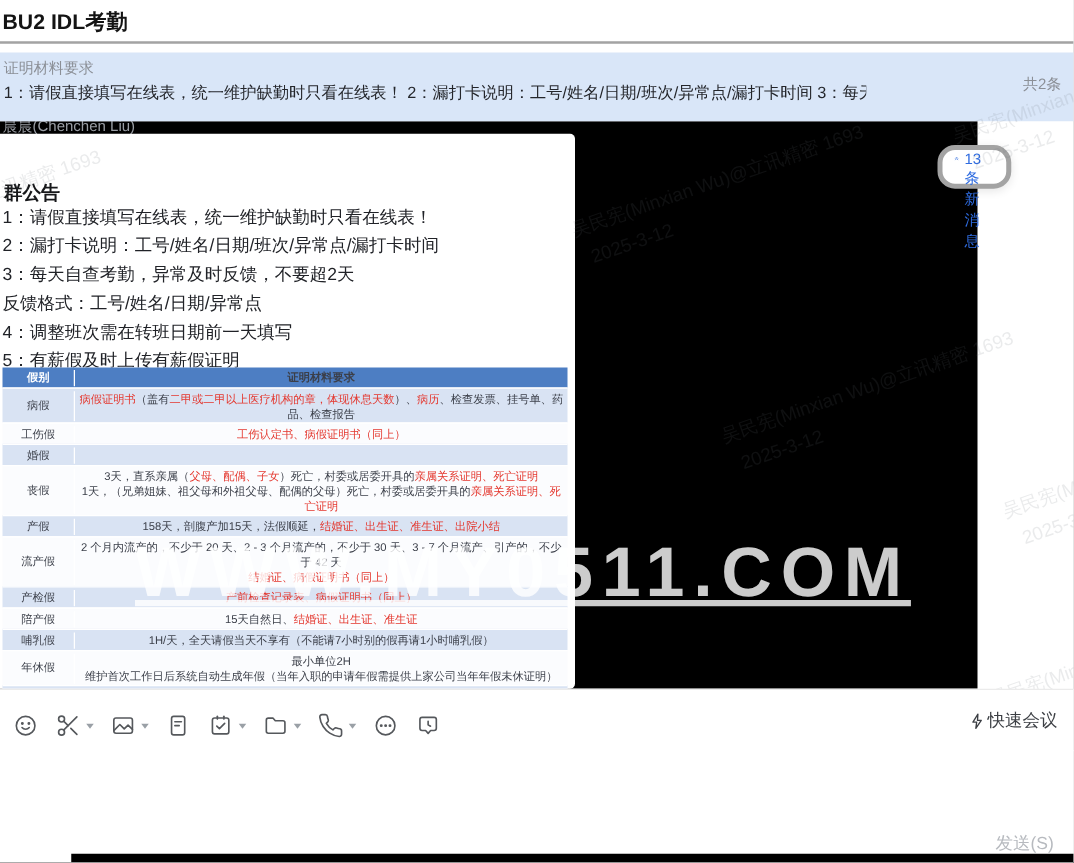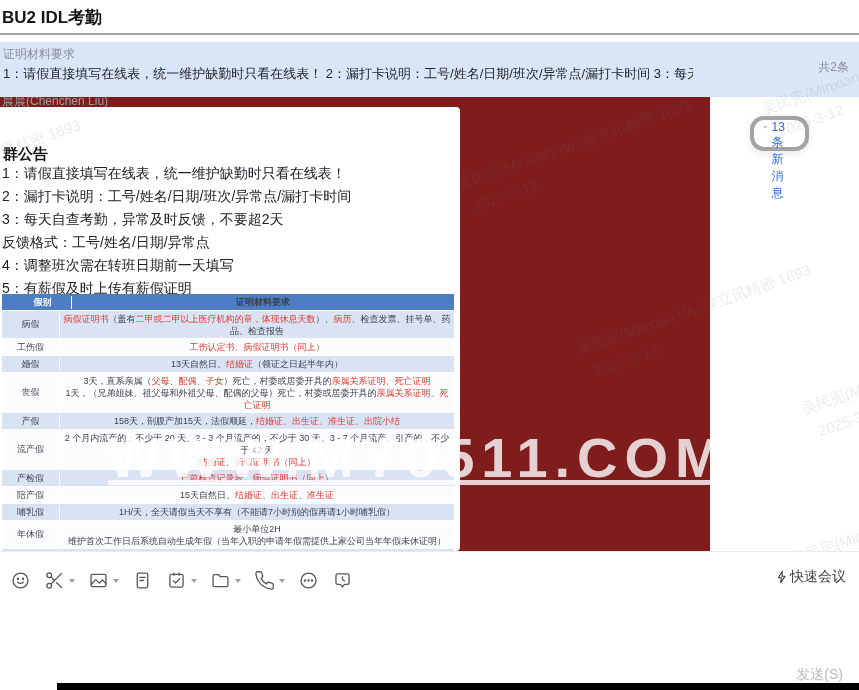--- a/index.html
+++ b/index.html
@@ -14,32 +14,32 @@
   .title{position:absolute;left:2px;top:6px;font-size:17px;font-weight:bold;color:#141414;}
 
   
   .pinned-banner{position:absolute;left:0;top:42px;width:859px;height:55px;background:#d9e6f8;z-index:3;}
   .pinned-by{position:absolute;left:3px;top:4px;font-size:12px;color:#8b8f96;}
   .pinned-text{position:absolute;left:3px;top:23px;width:690px;font-size:13px;color:#24262b;
                white-space:nowrap;overflow:hidden;}
   .pinned-count{position:absolute;right:10px;top:17px;font-size:12px;color:#8b8f96;}
 
   
-  .chat-area{position:absolute;left:0;top:97px;width:710px;height:454px;background:#7f1d1d;z-index:1;}
+  .chat-area{position:absolute;left:0;top:97px;width:782px;height:454px;background:#000000;z-index:1;}
   .sender{position:absolute;left:2px;top:-4px;font-size:12px;color:#9a9ea5;}
   .bubble{position:absolute;left:0;top:10px;width:460px;height:444px;background:#ffffff;
           border-radius:0 4px 4px 0;overflow:hidden;}
   .notice-title{position:absolute;left:3px;top:10px;font-size:15px;font-weight:bold;color:#17181a;margin-top:28px;}
   .notice-lines{position:absolute;left:2px;top:55px;width:452px;}
   .notice-line{font-size:14px;line-height:23px;color:#202227;white-space:nowrap;}
 
   
   .leave-table{position:absolute;left:2px;top:187px;width:452px;background:#fff;}
   .trow{display:flex;align-items:center;min-height:12px;padding:1.5px 0;}
-  .trow.thead{background:#4d7ec3;color:#ffffff;font-weight:bold;min-height:13px;padding-left:12px;}
+  .trow.thead{background:#4d7ec3;color:#ffffff;font-weight:bold;min-height:13px;}
   .trow.alt{background:#d9e3f3;}
   .trow.plain{background:#fbfcfe;}
   .tc1{flex:none;width:57px;text-align:center;font-size:9px;color:#3b3f49;
        border-right:1px solid #ffffff;align-self:stretch;display:flex;align-items:center;justify-content:center;}
   .thead .tc1{color:#fff;}
   .tc2{flex:1;text-align:center;font-size:9px;color:#3b3f49;padding:0 3px;}
   .tl{line-height:12px;}
   .tl .r{color:#e4372e;}
   .trow + .trow{border-top:1px solid #ffffff;}
 
@@ -117,23 +117,20 @@
             </div>
           </div>
           <div class="trow plain">
             <div class="tc1">工伤假</div>
             <div class="tc2">
               <div class="tl"><span class="r">工伤认定书、病假证明书（同上）</span></div>
             </div>
           </div>
           <div class="trow alt">
             <div class="tc1">婚假</div>
-            <div class="tc2">
-              <div class="tl"><span>13天自然日、</span><span class="r">结婚证</span><span>（领证之日起半年内）</span></div>
-            </div>
           </div>
           <div class="trow plain">
             <div class="tc1">丧假</div>
             <div class="tc2">
               <div class="tl"><span>3天，直系亲属（</span><span class="r">父母、配偶、子女</span><span>）死亡，村委或居委开具的</span><span class="r">亲属关系证明、死亡证明</span></div>
               <div class="tl"><span>1天，（兄弟姐妹、祖父母和外祖父母、配偶的父母）死亡，村委或居委开具的</span><span class="r">亲属关系证明、死亡证明</span></div>
             </div>
           </div>
           <div class="trow alt">
             <div class="tc1">产假</div>

